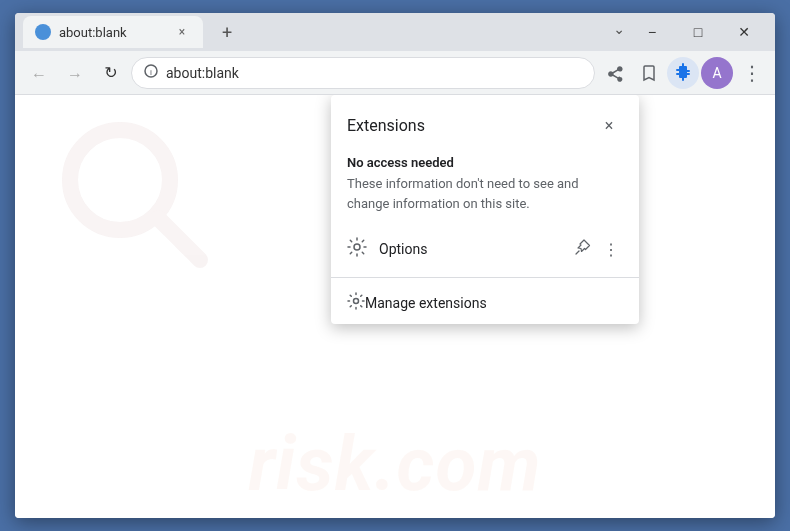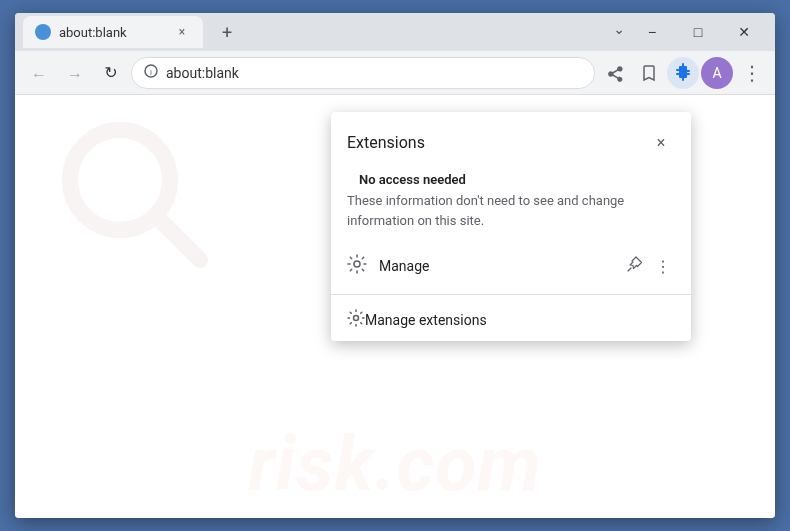--- a/index.html
+++ b/index.html
@@ -208,23 +208,23 @@
       inset: 0;
       display: flex;
       flex-direction: column;
       align-items: center;
       justify-content: center;
       opacity: 0.12;
     }
     
     .extensions-panel {
       position: absolute;
-      top: 17px;
+      top: 0;
       left: 316px;
-      width: 360px;
+      width: 308px;
       background: white;
       border-radius: 4px;
       box-shadow: 0 4px 16px rgba(0,0,0,0.25);
       z-index: 100;
       padding: 0;
       overflow: hidden;
     }
     .panel-header {
       display: flex;
       align-items: center;
@@ -244,21 +244,21 @@
       align-items: center;
       justify-content: center;
       cursor: pointer;
       color: #5f6368;
       font-size: 16px;
     }
     .section-label {
       font-size: 13px;
       font-weight: 600;
       color: #202124;
-      padding: 8px 16px 4px 28px;
+      padding: 8px 16px 4px 16px;
     }
     .section-desc {
       font-size: 13px;
       color: #5f6368;
       padding: 0 16px 12px 16px;
       line-height: 1.5;
     }
     .ext-item {
       display: flex;
       align-items: center;
@@ -399,21 +399,21 @@
       </div>
       <div class="section-label">No access needed</div>
       <div class="section-desc">These information don't need to see and change information on this site.</div>
       <div class="ext-item">
         <span class="ext-item-icon">
           <svg width="20" height="20" viewBox="0 0 20 20" fill="none">
               <circle cx="10" cy="10" r="3" stroke="#5f6368" stroke-width="1.5"></circle>
               <path d="M10 1v2M10 17v2M1 10h2M17 10h2M3.3 3.3l1.4 1.4M15.3 15.3l1.4 1.4M3.3 16.7l1.4-1.4M15.3 4.7l1.4-1.4" stroke="#5f6368" stroke-width="1.5" stroke-linecap="round"></path>
             </svg>
         </span>
-        <span class="ext-item-label">Manage</span>
+        <span class="ext-item-label">Options</span>
         <div class="ext-item-actions">
           <span class="pin-btn">
             <svg width="16" height="16" viewBox="0 0 16 16" fill="none">
                 <path d="M9 1l-4 4 1 1-3 3 3 .5.5 3 3-3 1 1 4-4-5.5-5.5z" stroke="#5f6368" stroke-width="1.2" stroke-linejoin="round"></path>
                 <line x1="4" y1="12" x2="1" y2="15" stroke="#5f6368" stroke-width="1.2" stroke-linecap="round"></line>
               </svg>
           </span>
           <span class="more-btn">⋮</span>
         </div>
       </div>

